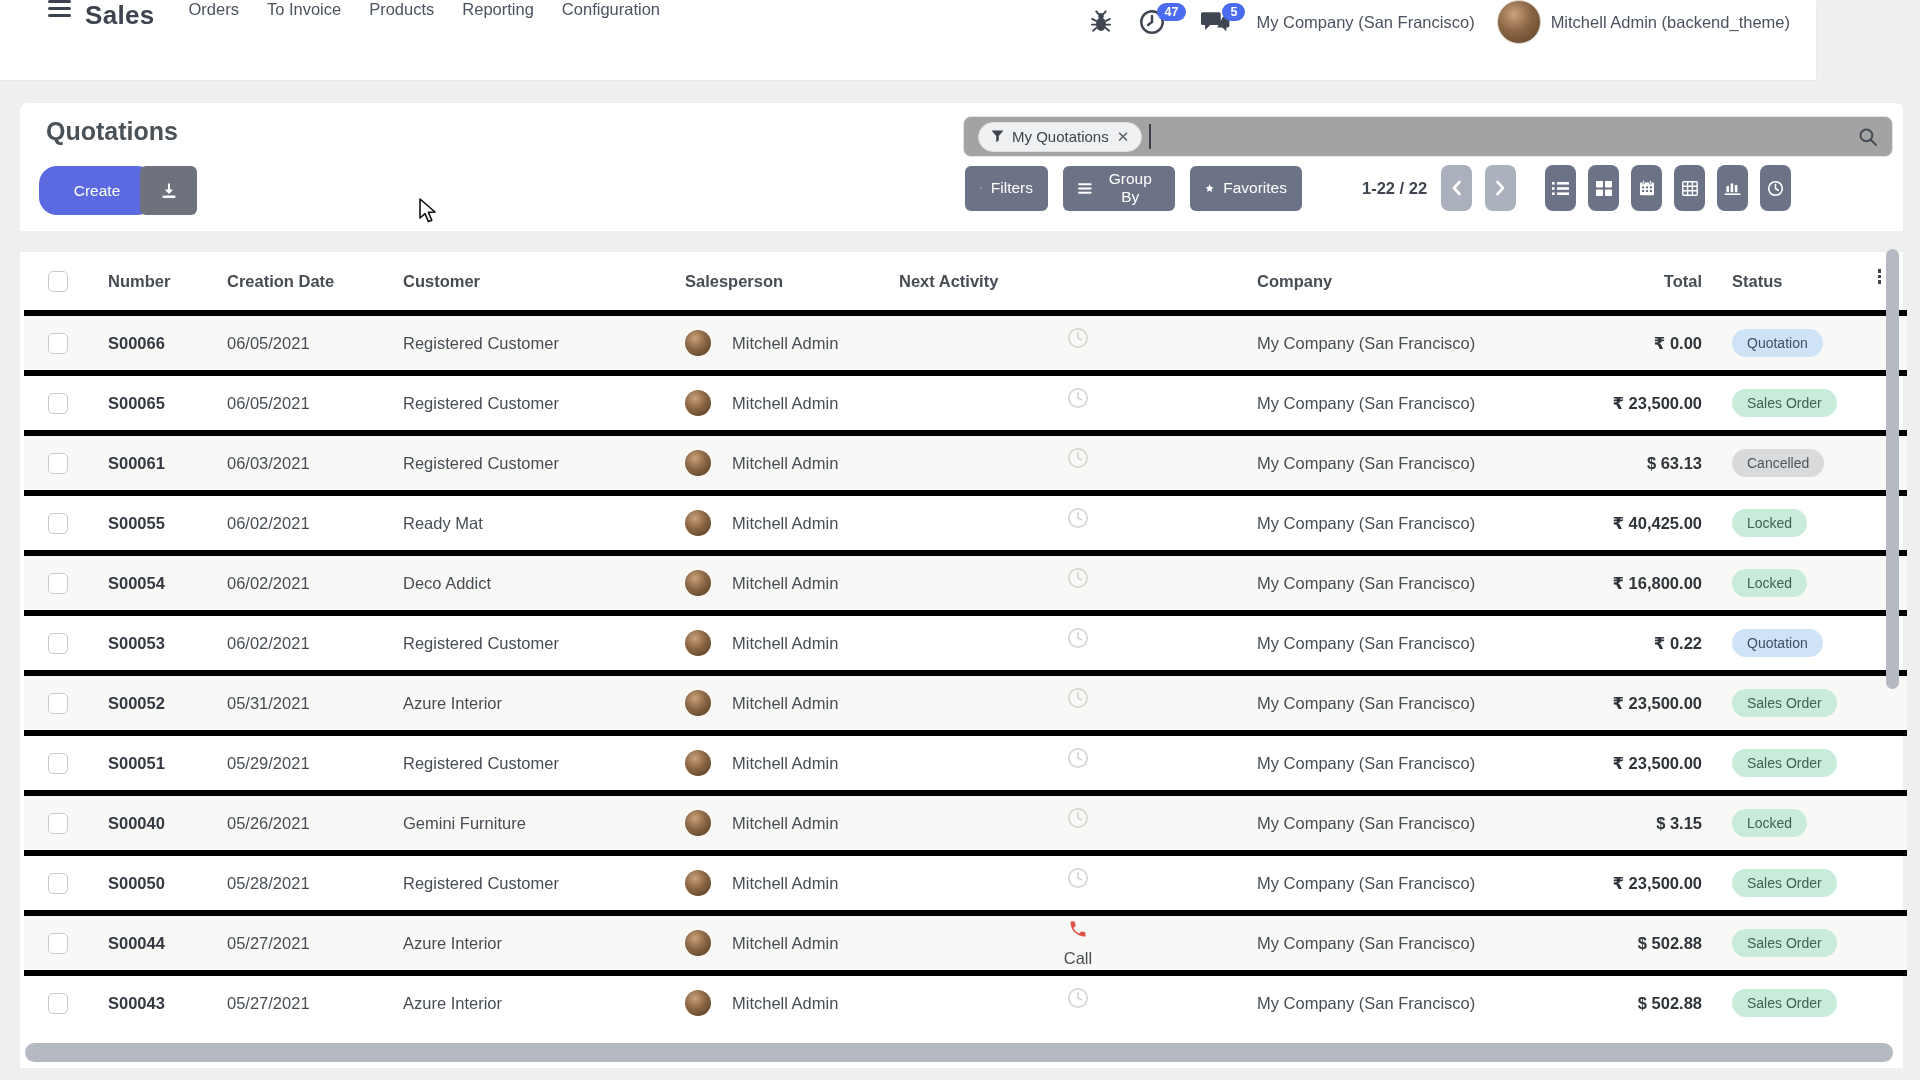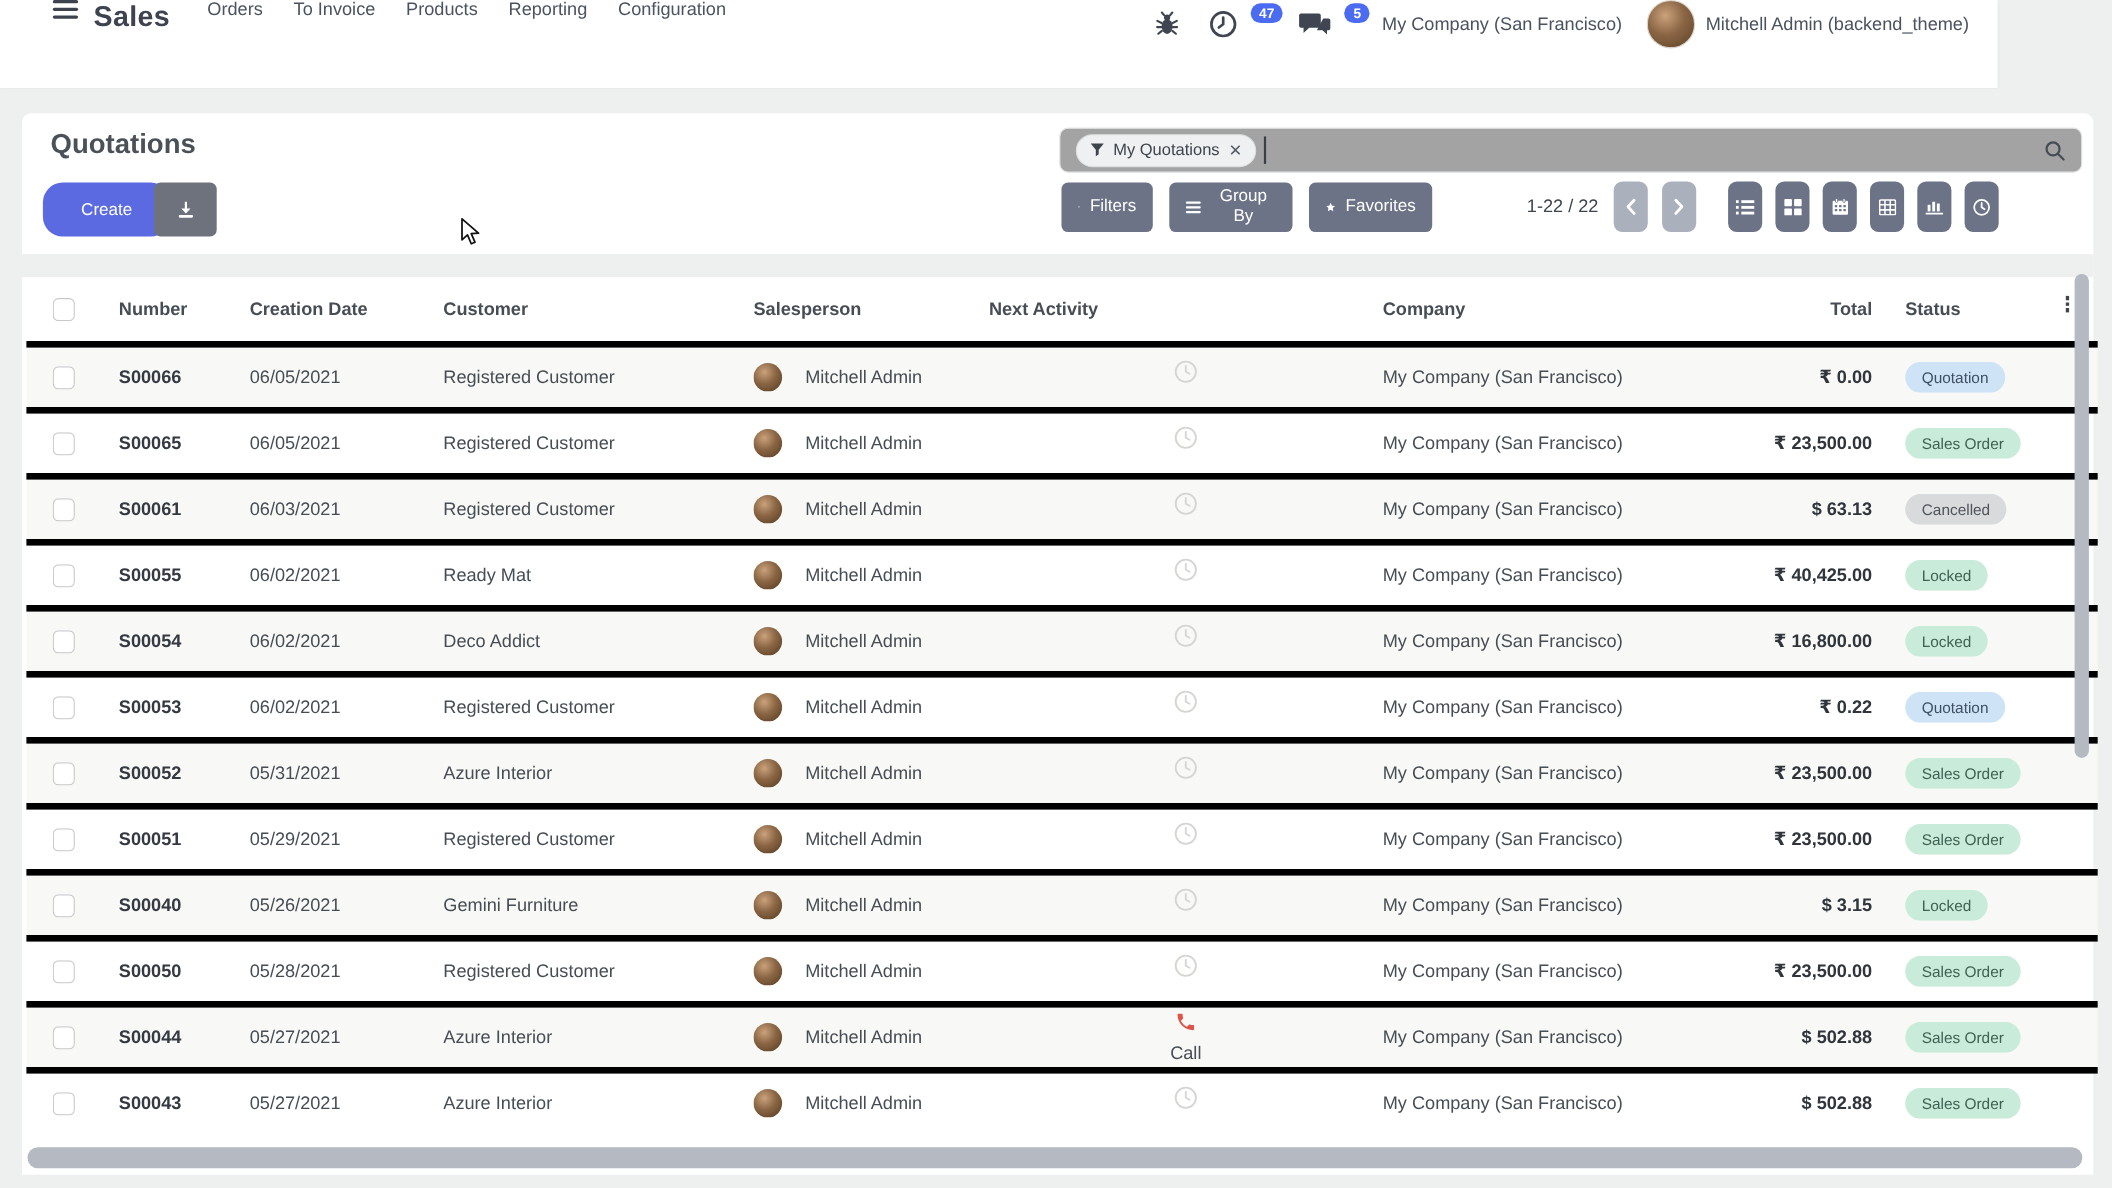--- a/index.html
+++ b/index.html
@@ -20,21 +20,21 @@
   }
   .hamburger { width:23px; display:flex; flex-direction:column; gap:4px; margin-left:22px; cursor:pointer; }
   .hamburger span { height:3px; border-radius:2px; background:#3d434e; }
   .brand { font-size:26px; font-weight:700; color:#3d4450; margin-left:14px; letter-spacing:.3px; }
   .nav-menu { display:flex; align-items:center; gap:28px; margin-left:34px; }
   .nav-item { font-size:16.5px; color:#4b5360; cursor:pointer; }
   .nav-right { margin-left:auto; display:flex; align-items:center; }
   .nav-ico { position:relative; display:flex; align-items:center; cursor:pointer; }
   .count-badge {
     background:var(--badge_blue,#4b6bf0); color:#fff; font-size:12.5px; font-weight:700;
-    border-radius:10px; padding:2px 8px; position:relative; left:-9px; top:-10px;margin-left:20px;
+    border-radius:10px; padding:2px 8px; position:relative; left:-9px; top:-10px;
   }
   .company-name, .user-name { font-size:16.5px; color:#4a525e; white-space:nowrap; }
   .company-name { margin-left:2px; }
   .topbar-avatar {
     width:44px; height:44px; border-radius:50%; margin-left:22px; margin-right:10px;
     background:radial-gradient(circle at 38% 32%, #caa27b 0%, #8a6544 45%, #5d4227 100%);
     border:1px solid #d8d2c8;
   }
 
   
@@ -69,21 +69,21 @@
     font-family:inherit; cursor:pointer;
   }
   .btn-create { position:absolute; left:19px; top:63px; width:116px; height:49px; background:var(--accent,#5b6ae0);border-radius:18px; }
   .btn-export { position:absolute; left:120px; top:63px; width:57px; height:49px; background:#6e727c; }
 
   .cp-right { position:absolute; left:945px; top:62px; display:flex; align-items:center; }
   .btn-gray { background:var(--button_gray,#6c7386); height:45px; padding:0 15px; }
   .btn-filters { width:83px; }
   .btn-groupby { width:112px; margin-left:15px; }
   .btn-favs { width:112px; margin-left:15px; }
-  .pager-text { margin-left:86px; font-size:16.5px; color:#3f4550; white-space:nowrap; }
+  .pager-text { margin-left:60px; font-size:16.5px; color:#3f4550; white-space:nowrap;font-weight:bold; }
   .btn-pg { width:31px; height:46px; border-radius:8px; background:var(--button_light,#abb0bd); }
   .btn-prev { margin-left:14px; }
   .btn-next { margin-left:13px; }
   .view-switcher { display:flex; gap:12px; margin-left:29px; }
   .btn-view { width:31px; height:46px; border-radius:8px; background:var(--button_gray,#6c7386); }
 
   .cp-sep { position:absolute; left:0; top:128px; width:100%; height:21px; background:var(--page_bg,#eef0ef); }
 
   
   .listview { position:absolute; top:149px; left:4px; width:100%; }

